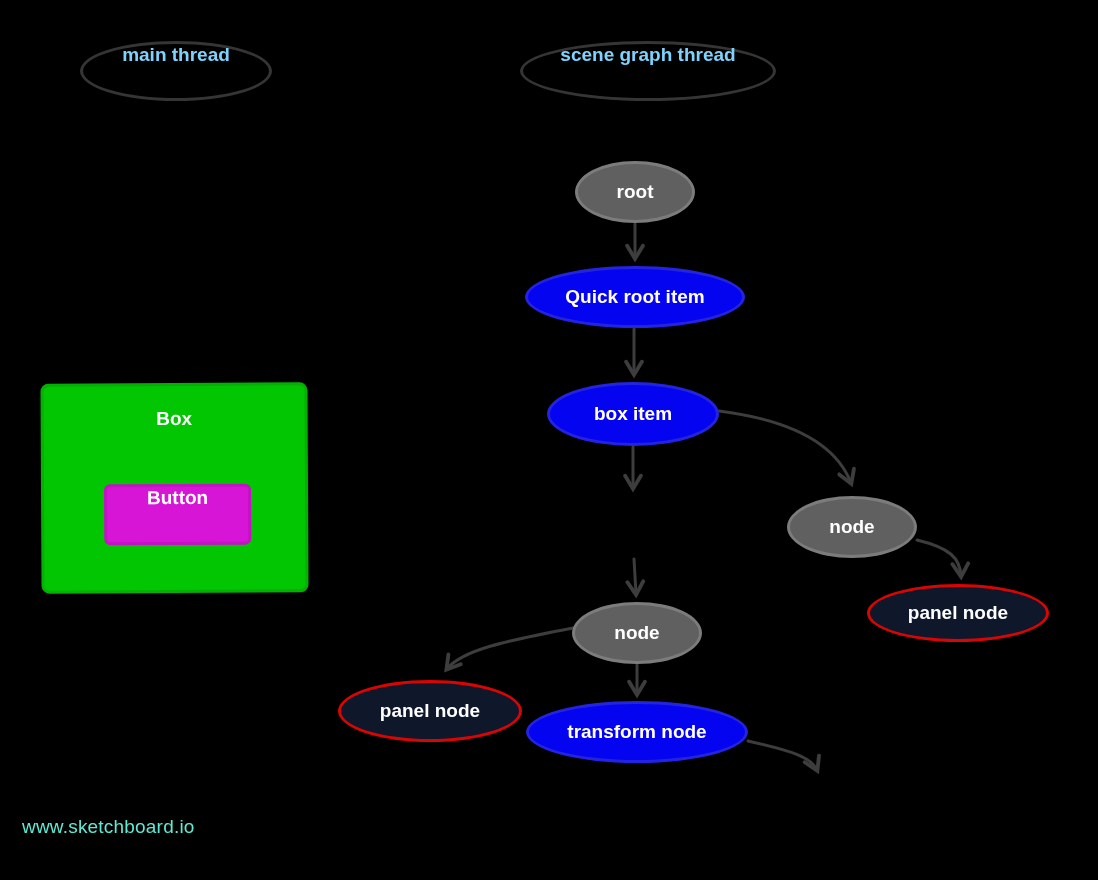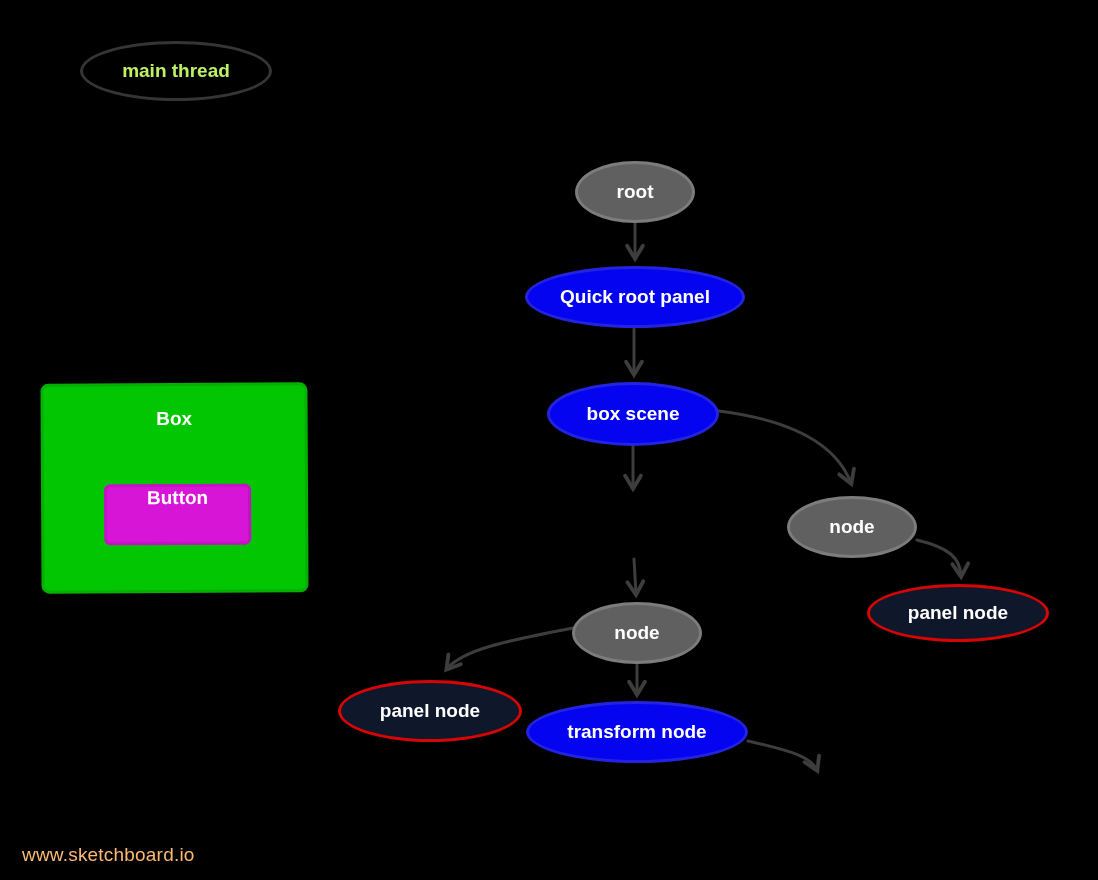--- a/index.html
+++ b/index.html
@@ -20,23 +20,22 @@
     left: 0; top: 0;
     width: 1098px; height: 880px;
     pointer-events: none;
   }
   .thread-ellipse {
     position: absolute;
     box-sizing: border-box;
     border: 3px solid #353535;
     border-radius: 50%;
     display: flex;
-    align-items: center;
     justify-content: center;
-    color: #bef264;
+    color: #7dd3fc;
     font-weight: bold;
     font-size: 19px;
     background: transparent;
   }
   .thread-main  { left: 80px;  top: 41px; width: 192px; height: 60px; }
   .thread-scene { left: 520px; top: 41px; width: 256px; height: 60px; }
 
   .gnode {
     position: absolute;
     box-sizing: border-box;
@@ -96,22 +95,22 @@
     display: flex;
     align-items: flex-start;
     justify-content: center;
     color: #ffffff;
     font-weight: bold;
     font-size: 19px;
     cursor: pointer;
   }
   .watermark {
     position: absolute;
-    left: 22px; top: 844px;
-    color: #fdba74;
+    left: 22px; top: 816px;
+    color: #5eead4;
     font-size: 19px;
     letter-spacing: 0.2px;
   }
 </style>
 </head>
 <body>
 
 <div id="stage">
 
   <svg id="edge-layer" viewBox="0 0 1098 880" xmlns="http://www.w3.org/2000/svg">
@@ -129,36 +128,39 @@
       <path d="M 634 559 L 636 594" marker-end="url(#arrow)"></path>
       <path d="M 573 628 C 505 641 462 650 447 669" marker-end="url(#arrow)"></path>
       <path d="M 637 665 L 637 694" marker-end="url(#arrow)"></path>
       <path d="M 748 741 C 792 751 811 757 817 770" marker-end="url(#arrow)"></path>
     </g>
   </svg>
 
   <div class="thread-ellipse thread-main">
     <span>main thread</span>
   </div>
+  <div class="thread-ellipse thread-scene">
+    <span>scene graph thread</span>
+  </div>
 
   <div class="ui-box">
     <div class="ui-box-label">Box</div>
     <div class="ui-button">
       <span>Button</span>
     </div>
   </div>
 
   <div class="gnode gray n-root">
     <span>root</span>
   </div>
   <div class="gnode blue n-quick">
-    <span>Quick root panel</span>
+    <span>Quick root item</span>
   </div>
   <div class="gnode blue n-boxnode">
-    <span>box scene</span>
+    <span>box item</span>
   </div>
   <div class="gnode gray n-node-right">
     <span>node</span>
   </div>
   <div class="gnode red n-panel-right">
     <span>panel node</span>
   </div>
   <div class="gnode gray n-node-mid">
     <span>node</span>
   </div>

